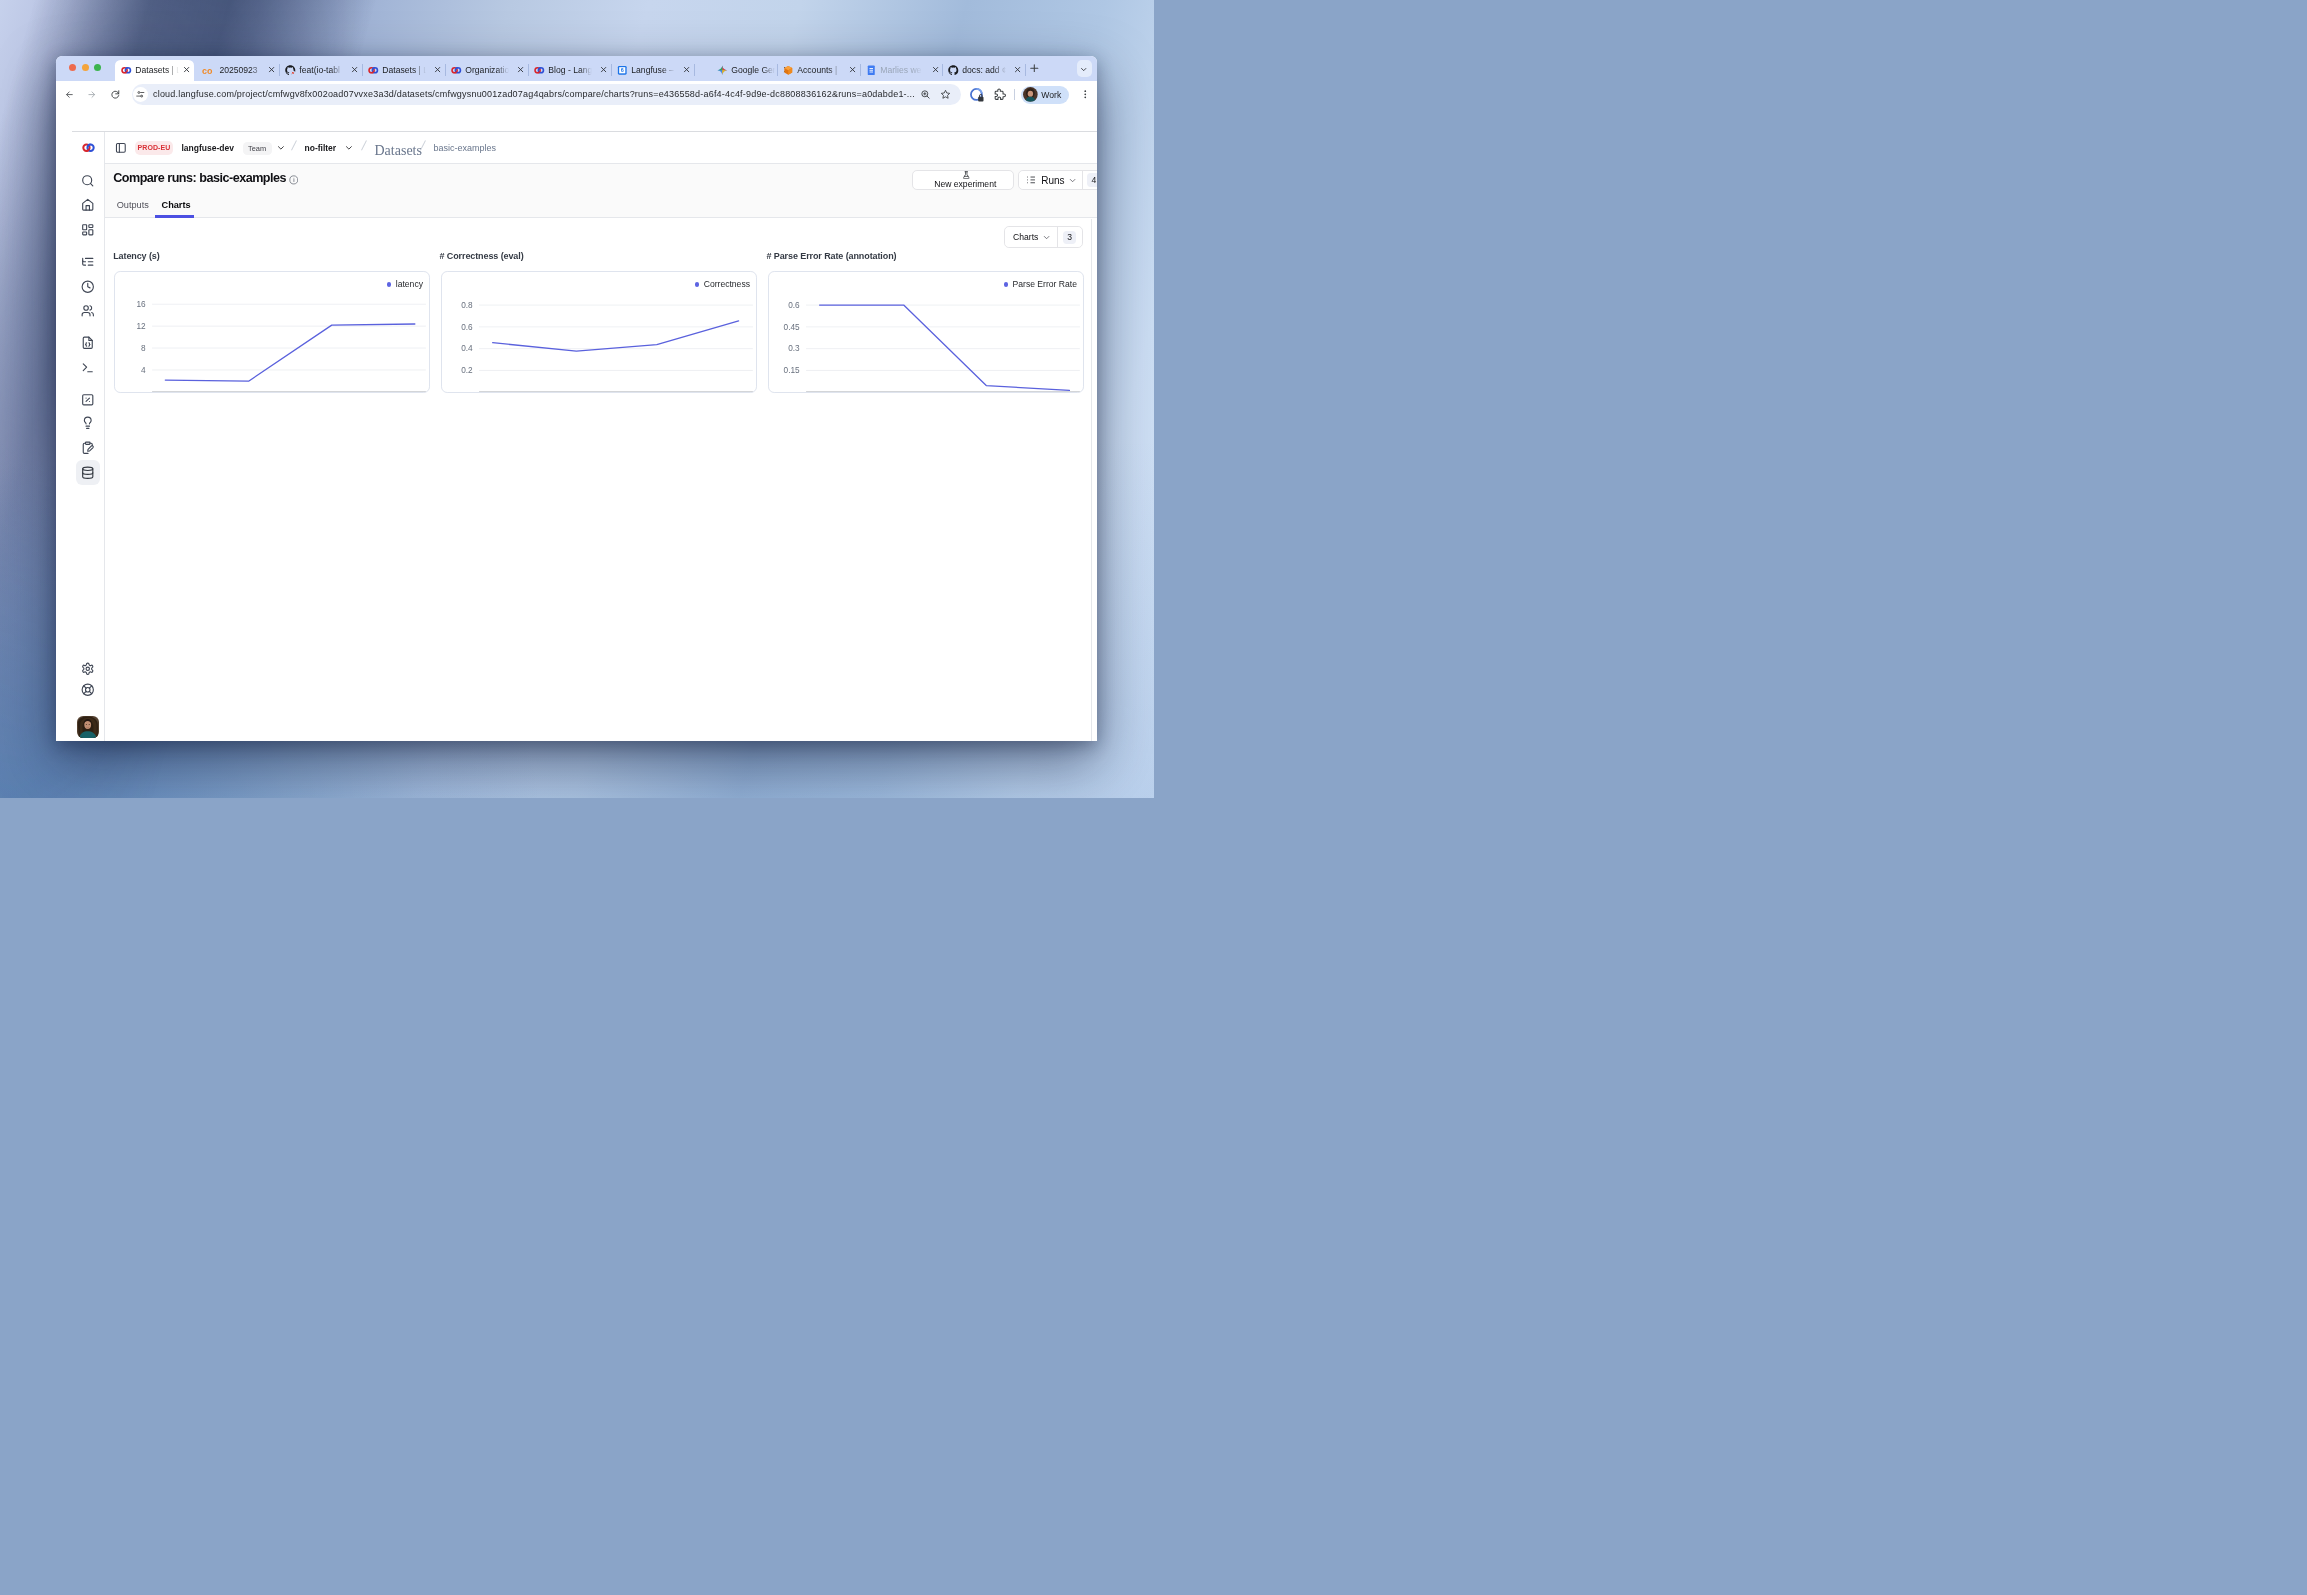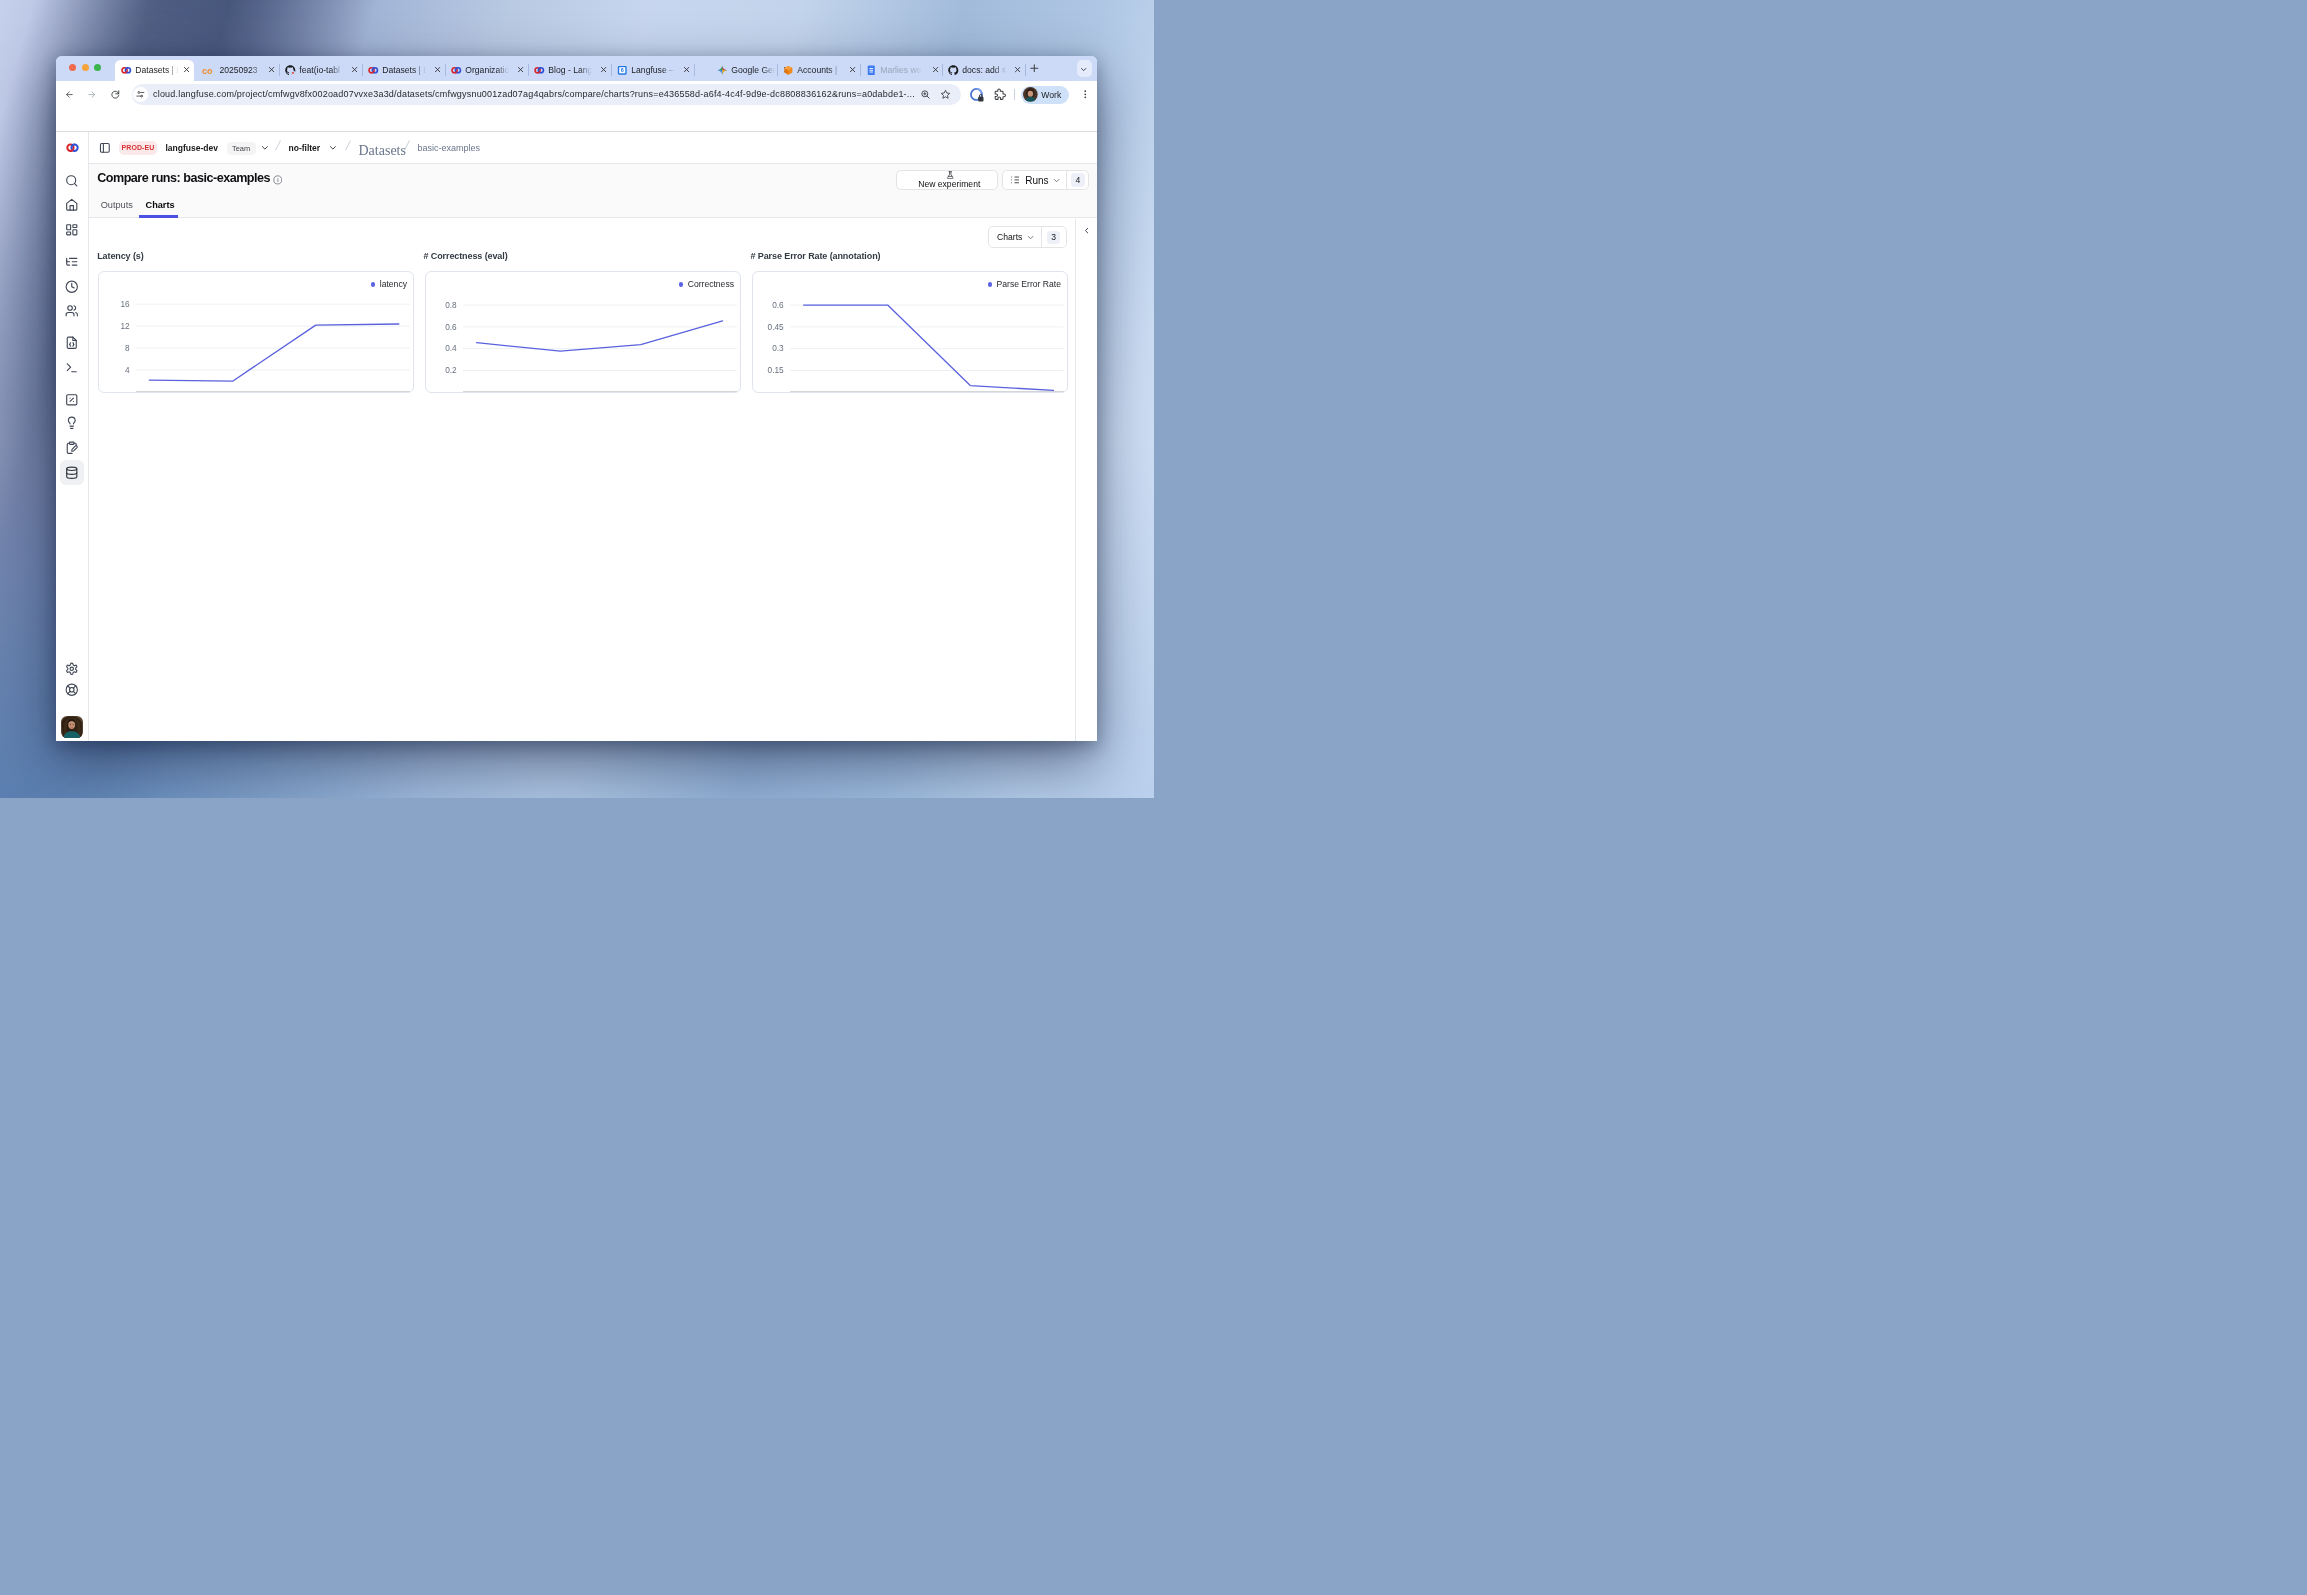--- a/index.html
+++ b/index.html
@@ -45,21 +45,21 @@
 .tabsearch { position:absolute; right:5.5px; top:4.3px; width:14.8px; height:17px; border-radius:4.9px; background:#e4ecfb; }
 
 .toolbar { position:absolute; left:0; top:25px; width:100%; height:34px; background:#fff; }
 .urlpill { position:absolute; left:76px; top:3.1px; width:829px; height:21px; border-radius:10.5px; background:#e9eef9; }
 .sitecircle { position:absolute; left:1.2px; top:3.1px; width:14.8px; height:14.8px; border-radius:50%; background:#fff; }
 .urltext { position:absolute; left:21px; top:5.2px; font-size:9px; color:#27292d; letter-spacing:0.2px; }
 .workpill { position:absolute; left:965px; top:4.6px; width:48px; height:18.5px; border-radius:9.2px; background:#cfe0f9; }
 
 .bmrow { position:absolute; left:0; top:59px; width:100%; height:16px; background:#fff; }
 
-.app { position:absolute; left:0; top:75px; width:100%; height:610px; background:#fff; border-top:0.6px solid #dadce0;padding-left:38px; }
+.app { position:absolute; left:16px; top:75px; width:100%; height:610px; background:#fff; border-top:0.6px solid #dadce0;padding-left:38px; }
 .sidebar { position:absolute; left:0; top:0; width:32.5px; height:100%; border-right:0.6px solid #e5e7eb; background:#fff; }
 .navic { position:absolute; left:9.4px; width:13.5px; height:13.5px; }
 .bcrow { position:absolute; left:32.5px; top:0; right:0; height:32px; background:#fff; border-bottom:0.6px solid #e5e7eb; }
 .grayband { position:absolute; left:32.5px; top:32px; right:0; height:54px; background:#fafafa; border-bottom:0.6px solid #e5e7eb; }
 .content { position:absolute; left:32.5px; top:87px; right:0; bottom:0; background:#fff; }
 .rstrip { position:absolute; right:0; top:0; width:22px; height:100%; border-left:0.6px solid #e5e7eb; }
 .card { position:absolute; top:52px; width:316px; height:122px; border:0.6px solid #dfe4ee; border-radius:6.2px; background:#fff; }
 .ctitle { position:absolute; top:32px; font-size:9px; font-weight:700; color:#343a44; letter-spacing:-0.1px; }
 .legend { position:absolute; top:7.4px; right:5.5px; font-size:8.6px; color:#26282c; display:flex; align-items:center; gap:4.3px; }
 .ldot { width:4.6px; height:4.6px; border-radius:50%; background:#5d64e2; }

